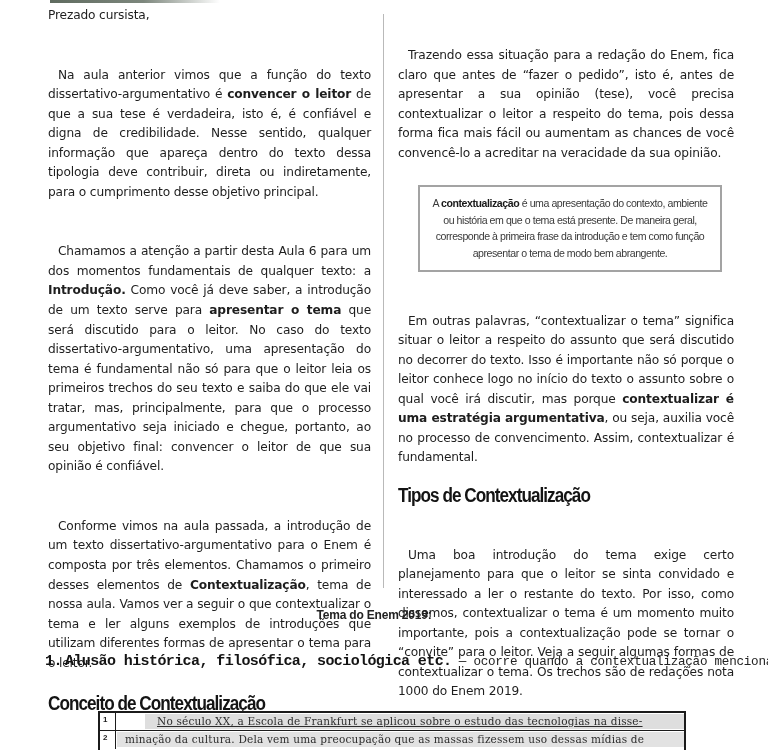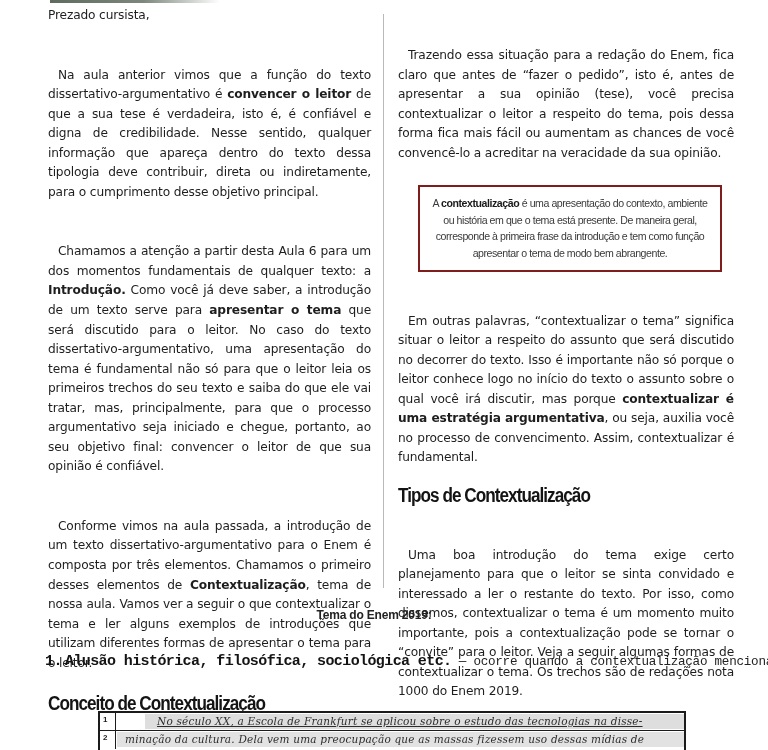--- a/index.html
+++ b/index.html
@@ -30,21 +30,21 @@
 
     .section-title {
       font-family: "Liberation Sans", sans-serif; font-weight: bold; font-size: 19.5px;
       letter-spacing: -1.1px; transform: scaleX(0.88); transform-origin: left center;
       white-space: nowrap; color: #141414;
     }
     .left-title { margin-top: 21px; margin-bottom: 19px; }
     .right-title { margin-top: 18px; margin-bottom: 15px; }
 
     .def-box {
-      margin: 22px 12px 20px 20px; border: 2px solid #7f1d1d; padding: 8px 10px 8px 10px;
+      margin: 22px 12px 20px 20px; border: 2px solid #a3a3a3; padding: 8px 10px 8px 10px;
       font-family: "Liberation Sans", sans-serif; font-size: 10.6px; line-height: 16.6px;
       text-align: center; color: #3a3a3a; letter-spacing: -0.45px;
     }
     .def-box b { color: #1a1a1a; }
 
     .tema-block {
       position: absolute; left: 0; top: 606px; width: 748px; text-align: center;
       font-family: "Liberation Sans", sans-serif; font-size: 12px; line-height: 19px; color: #222;
       letter-spacing: -0.2px;
     }
@@ -71,21 +71,21 @@
     }
     .hw-row.r1 { top: 0; }
     .hw-row.r2 { top: 18px; border-bottom: none; }
     .hw-num {
       position: absolute; left: 0; top: 0; width: 16px; height: 100%;
       border-right: 1.5px solid #1b1b1b; font-family: "Liberation Sans", sans-serif;
       font-size: 8px; font-weight: bold; padding: 2px 0 0 3px;
     }
     .hw-text {
       position: absolute; left: 17px; right: 0; top: 1px; height: 15px;
-      font-family: "DejaVu Serif", serif; font-style: italic; font-size: 10.5px; line-height: 15px;
+      font-family: "DejaVu Serif", serif; font-size: 10.5px; line-height: 15px;
       color: #2d2d2d; white-space: nowrap; overflow: hidden; letter-spacing: 0.2px;
     }
     .hw-row.r1 .hw-text { padding-left: 40px; background: linear-gradient(to right, #fff 0, #fff 28px, #dedede 28px, #dedede 100%); text-decoration: underline; }
     .hw-row.r2 .hw-text { padding-left: 8px; background: #e2e2e2; }
   </style>
 </head>
 <body>
 
 <div class="top-bar"></div>
 

